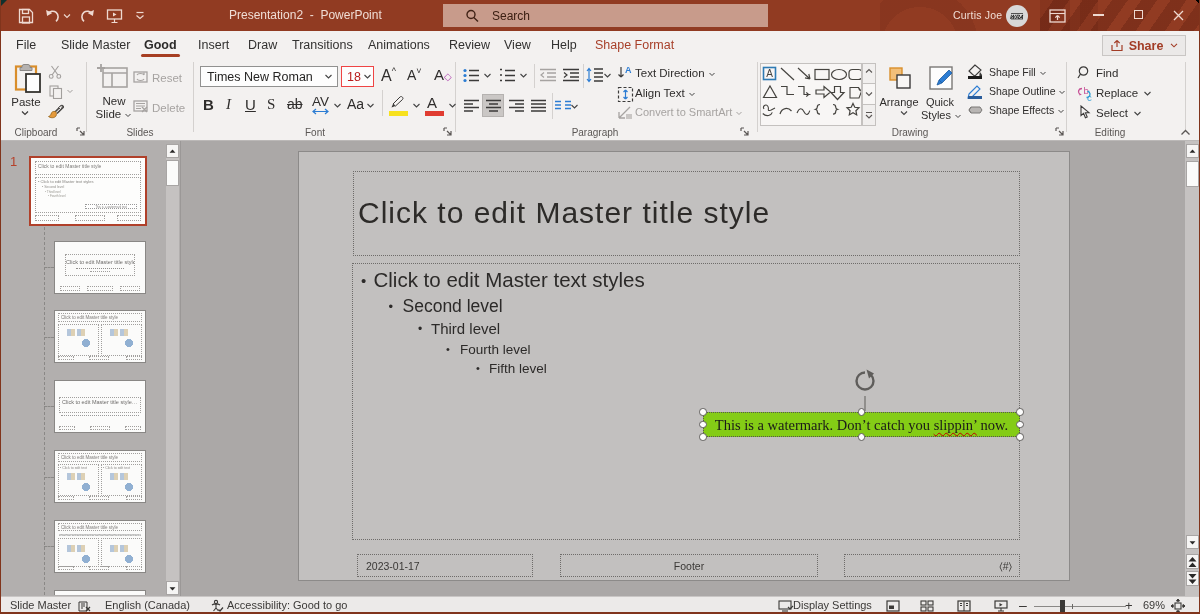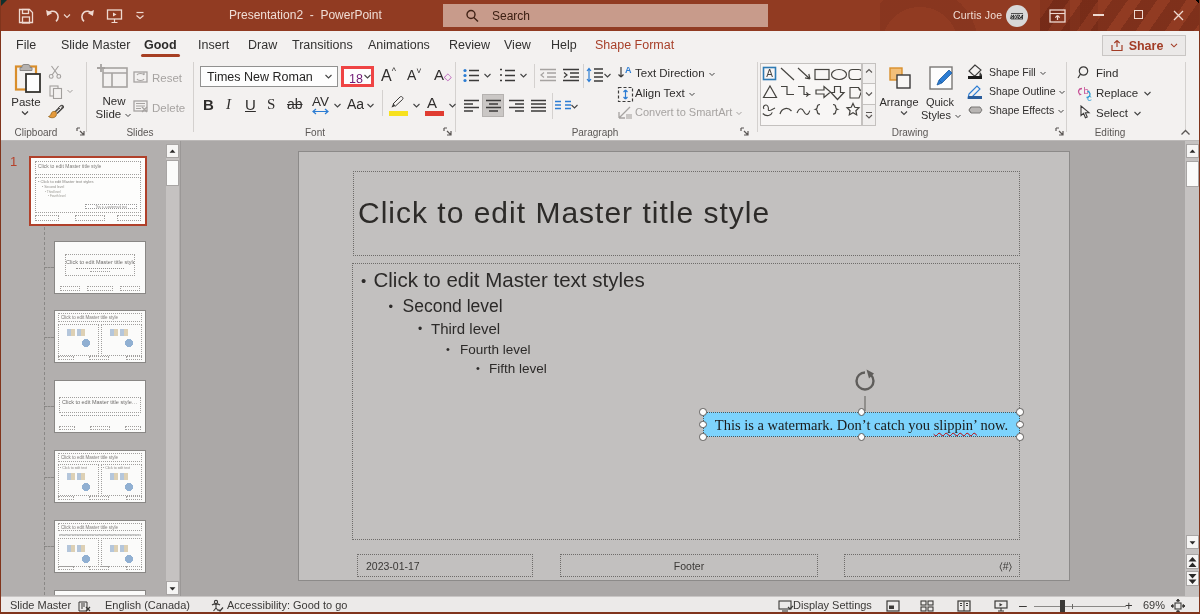--- a/index.html
+++ b/index.html
@@ -217,21 +217,21 @@
   <div class="rtext gray abs" style="left:152px; top:44px;">Delete</div>
 
   <div class="glabel" style="left:285px; width:60px;">Font</div>
   <svg class="dlauncher" style="left:443px;" viewBox="0 0 10 10">
       <path d="M1 1h3M1 1v3M4 4l4 4M8 4v4h-4" stroke="#5b5755" stroke-width="1.2" fill="none"></path>
     </svg>
   <div class="abs" style="left:200px; top:8px; width:138px; height:21px; background:#fdfdfd; border:1px solid #919190; font-size:12.5px; color:#252423; line-height:20px; padding-left:6px;">Times New Roman</div>
   <svg class="abs" style="left:324px; top:16px;" width="9" height="6" viewBox="0 0 9 6">
       <path d="M1.5 1l3 3 3-3" stroke="#444" stroke-width="1.1" fill="none"></path>
     </svg>
-  <div class="abs" style="left:341px; top:8px; width:33px; height:21px; background:#fdfdfd; border:3px solid #ef4444; font-size:12.5px; color:#701a75; line-height:20px; padding-left:5px;">18</div>
+  <div class="abs" style="left:341px; top:8px; width:33px; height:21px; background:#fdfdfd; border:1px solid #ef4444; font-size:12.5px; color:#b91c1c; line-height:20px; padding-left:5px;">18</div>
   <svg class="abs" style="left:363px; top:16px;" width="9" height="6" viewBox="0 0 9 6">
       <path d="M1.5 1l3 3 3-3" stroke="#444" stroke-width="1.1" fill="none"></path>
     </svg>
   <div class="abs fontbtn" style="left:381px; top:8px; font-size:16px; color:#2f2d2c;">A<span style="font-size:9px; vertical-align:7px;">^</span></div>
   <div class="abs fontbtn" style="left:407px; top:8px; font-size:14px; color:#2f2d2c;">A<span style="font-size:9px; vertical-align:6px;">˅</span></div>
   <div class="abs fontbtn" style="left:434px; top:8px; font-size:15px; color:#2f2d2c;">A<span style="font-size:10px; color:#b14ab1;">◇</span></div>
   <div class="abs" style="left:203px; top:38px; font-size:15px; font-weight:bold; color:#2f2d2c;">B</div>
   <div class="abs" style="left:226px; top:38px; font-size:15px; font-style:italic; font-family:'Liberation Serif',serif; color:#2f2d2c;">I</div>
   <div class="abs" style="left:245px; top:38px; font-size:15px; text-decoration:underline; color:#2f2d2c;">U</div>
   <div class="abs" style="left:267px; top:38px; font-size:15px; font-family:'Liberation Serif',serif; color:#2f2d2c;">S</div>
@@ -576,21 +576,21 @@
     </div>
 
     <div class="ph" style="left:53px; top:111px; width:668px; height:277px;">
       <div style="position:absolute; left:8px; top:4px; font-size:20.5px; color:#2c2a29;"><span class="bu" style="width:12.5px; font-size:15px;">•</span>Click to edit Master text styles</div>
       <div style="position:absolute; left:35.5px; top:32px; font-size:17.5px; color:#2c2a29;"><span class="bu" style="width:14px; font-size:13px;">•</span>Second level</div>
       <div style="position:absolute; left:65px; top:56px; font-size:15px; color:#2c2a29;"><span class="bu" style="width:13px; font-size:12px;">•</span>Third level</div>
       <div style="position:absolute; left:93px; top:78px; font-size:13.5px; color:#2c2a29;"><span class="bu" style="width:14px; font-size:11px;">•</span>Fourth level</div>
       <div style="position:absolute; left:123px; top:97px; font-size:13.5px; color:#2c2a29;"><span class="bu" style="width:13px; font-size:11px;">•</span>Fifth level</div>
     </div>
 
-    <div id="wm" style="position:absolute; left:404px; top:260px; width:317px; height:25px; background:#7dd3fc; border:1px dotted #565452;">
+    <div id="wm" style="position:absolute; left:404px; top:260px; width:317px; height:25px; background:#84cc16; border:1px dotted #565452;">
       <div style="position:absolute; left:0; top:0; width:100%; height:25px; line-height:25px; text-align:center; font-family:'Liberation Serif',serif; font-size:14.5px; color:#1b1a19; white-space:nowrap;">This is a watermark. Don’t catch you <span class="sq">slippin’</span> now.</div>
     </div>
 
     <svg style="position:absolute; left:553px; top:217px;" width="28" height="44" viewBox="0 0 28 44">
       <path d="M13 42V27" stroke="#6f6d6b" stroke-width="1.2"></path>
       <circle cx="13" cy="12" r="8.5" fill="none" stroke="#5f5d5b" stroke-width="2.4"></circle>
       <path d="M13 3.5 h8" stroke="#c2c0bf" stroke-width="5" fill="none"></path>
       <path d="M14.5 0.5l7.5 4-5 5z" fill="#5f5d5b"></path>
     </svg>
 

